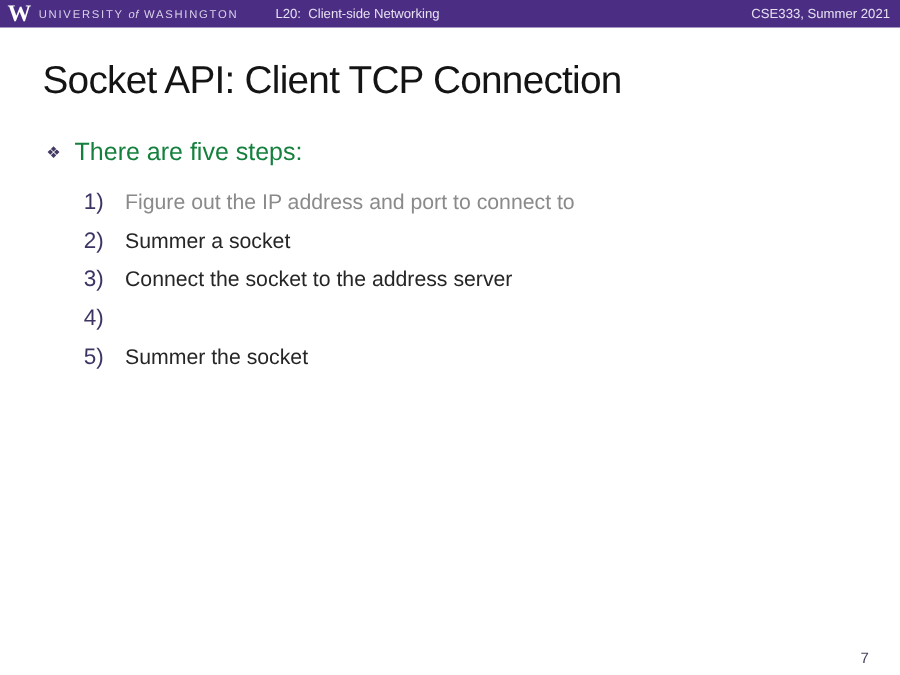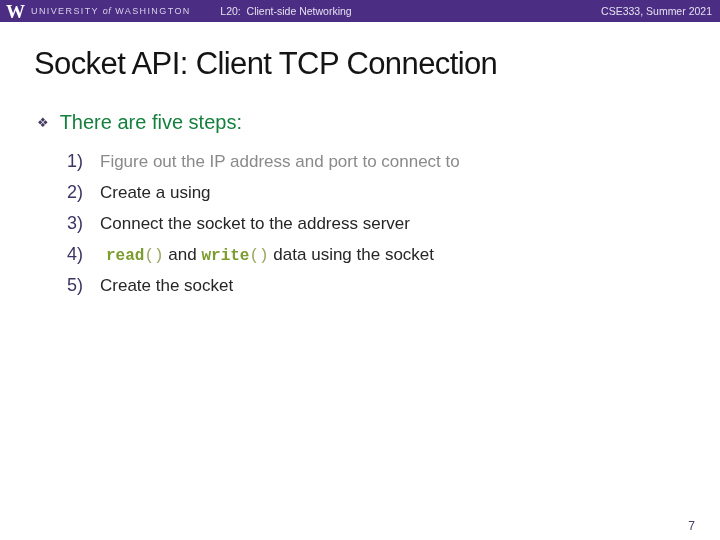--- a/index.html
+++ b/index.html
@@ -70,35 +70,34 @@
 
   <div class="steps">
 
     <div class="step muted">
       <span class="num">1)</span>
       <span class="stext">Figure out the IP address and port to connect to</span>
     </div>
 
     <div class="step">
       <span class="num">2)</span>
-      <span class="stext">Create a using</span>
+      <span class="stext">Summer a socket</span>
     </div>
 
     <div class="step">
       <span class="num">3)</span>
       <span class="stext">Connect the socket to the address server</span>
     </div>
 
     <div class="step">
       <span class="num">4)</span>
-      <span class="step4-text"><span class="lead-space"></span><span class="code">read</span><span class="paren">()</span><span> and </span><span class="code">write</span><span class="paren">()</span><span> data using the socket</span></span>
     </div>
 
     <div class="step">
       <span class="num">5)</span>
-      <span class="stext">Create the socket</span>
+      <span class="stext">Summer the socket</span>
     </div>
 
   </div>
 
   <div class="page-num">7</div>
 
 </div>
 
 </body></html>

